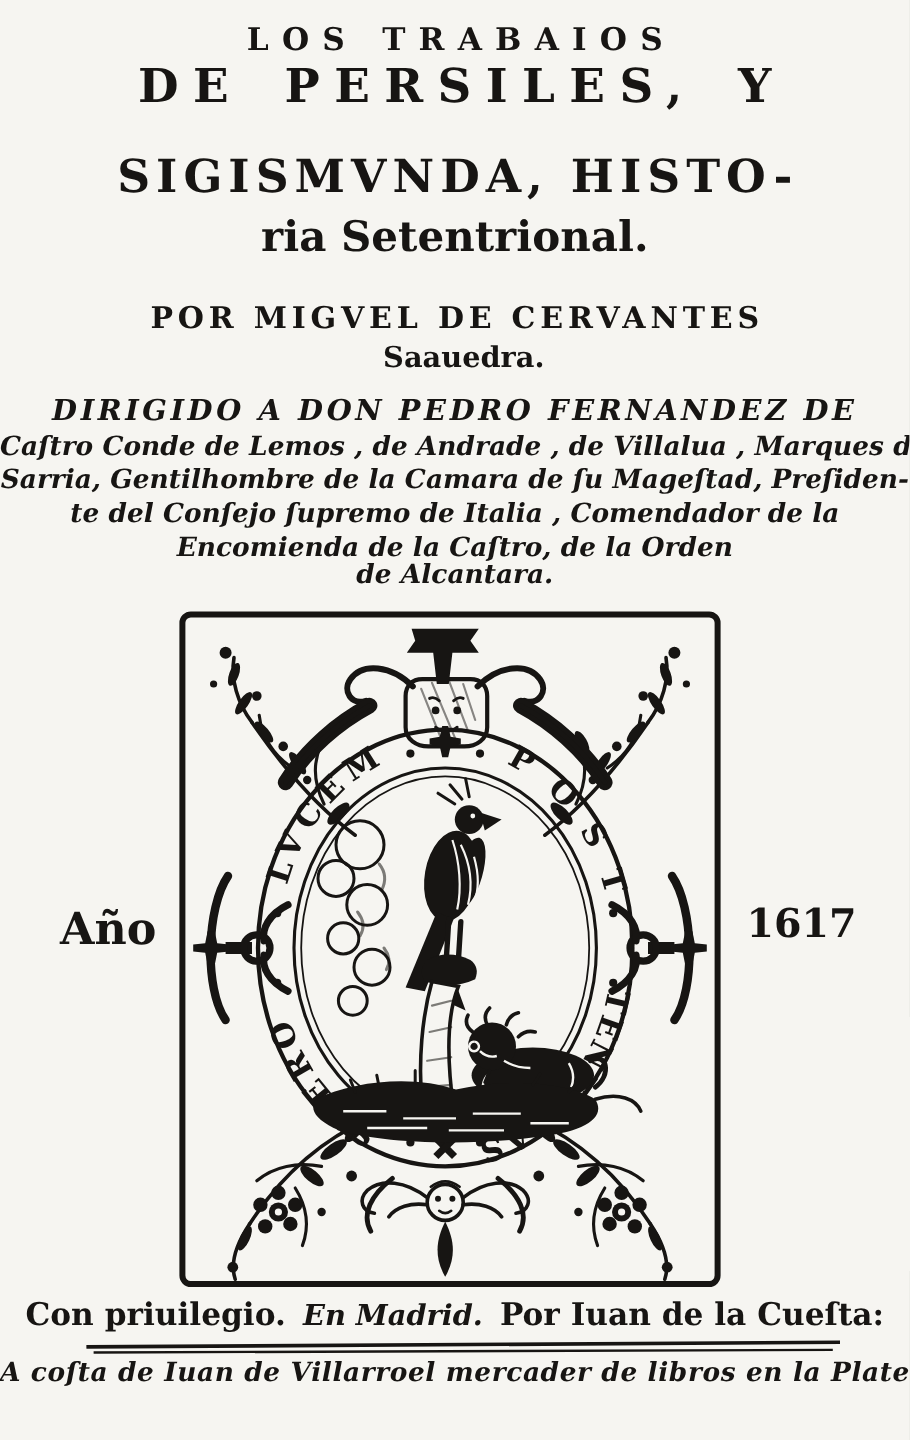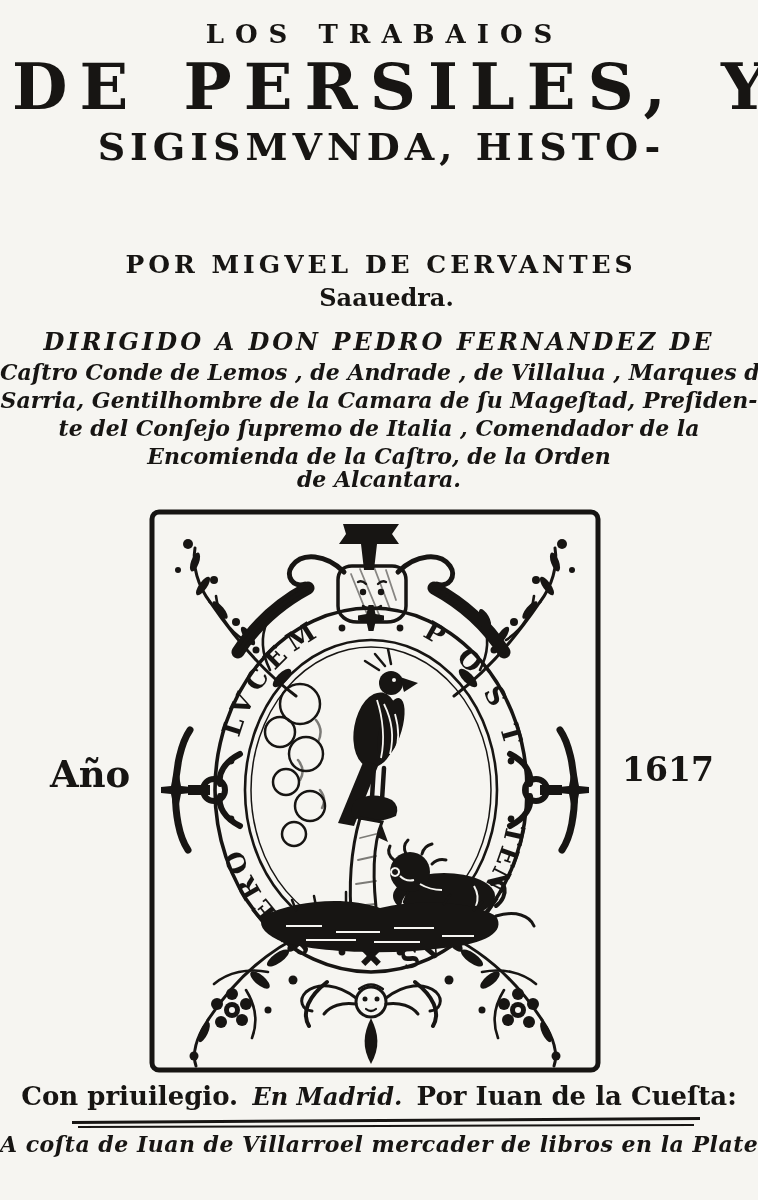--- a/index.html
+++ b/index.html
@@ -8,21 +8,21 @@
     width:758px;height:1200px;
     margin:0 auto;
     background:#f6f5f1;
     color:#171513;
     font-family:"DejaVu Serif", serif;
     overflow:hidden;
   }
   .cline{position:absolute;left:0;right:0;text-align:center;white-space:nowrap;}
   
   .t1{top:19px;font-size:26px;font-weight:bold;letter-spacing:11px;text-indent:11px;}
-  .t2{top:49px;font-size:64px;font-weight:bold;letter-spacing:12px;word-spacing:9px;text-indent:12px;}
+  .t2{top:49px;font-size:39px;font-weight:bold;letter-spacing:12px;word-spacing:9px;text-indent:12px;}
   .t3{top:124px;font-size:38px;font-weight:bold;letter-spacing:5px;text-indent:5px;}
   .t4{top:177px;font-size:35px;font-weight:bold;}
   .by{top:250px;font-size:25px;font-weight:bold;letter-spacing:4px;text-indent:4px;}
   .surname{top:283px;font-size:24px;font-weight:bold;padding-left:15px;}
   
   .d1{top:327px;font-size:24px;font-weight:bold;font-style:italic;letter-spacing:3px;}
   .ded{font-size:22px;font-weight:bold;font-style:italic;}
   .d2{top:359px;} .d3{top:387px;} .d4{top:415px;} .d5{top:443px;} .d6{top:466px;}
   
   .device{position:absolute;left:148px;top:508px;width:454px;height:566px;}
@@ -43,20 +43,21 @@
   .motto{font-family:"DejaVu Serif",serif;font-weight:bold;font-size:26px;fill:#171513;}
 </style>
 </head>
 <body>
 
 <div class="page">
 
   <div class="cline t1">LOS TRABAIOS</div>
   <div class="cline t2">DE PERSILES, Y</div>
   <div class="cline t3">SIGISMVNDA, HISTO-</div>
+  <div class="cline t4">ria Setentrional.</div>
 
   <div class="cline by">POR MIGVEL DE CERVANTES</div>
   <div class="cline surname">Saauedra.</div>
 
   <div class="cline d1">DIRIGIDO A DON PEDRO FERNANDEZ DE</div>
   <div class="cline ded d2">Caſtro Conde de Lemos , de Andrade , de Villalua , Marques de</div>
   <div class="cline ded d4">te del Conſejo ſupremo de Italia , Comendador de la</div>
   <div class="cline ded d3">Sarria, Gentilhombre de la Camara de ſu Mageſtad, Preſiden-</div>
   <div class="cline ded d5">Encomienda de la Caſtro, de la Orden</div>
   <div class="cline ded d6">de Alcantara.</div>

